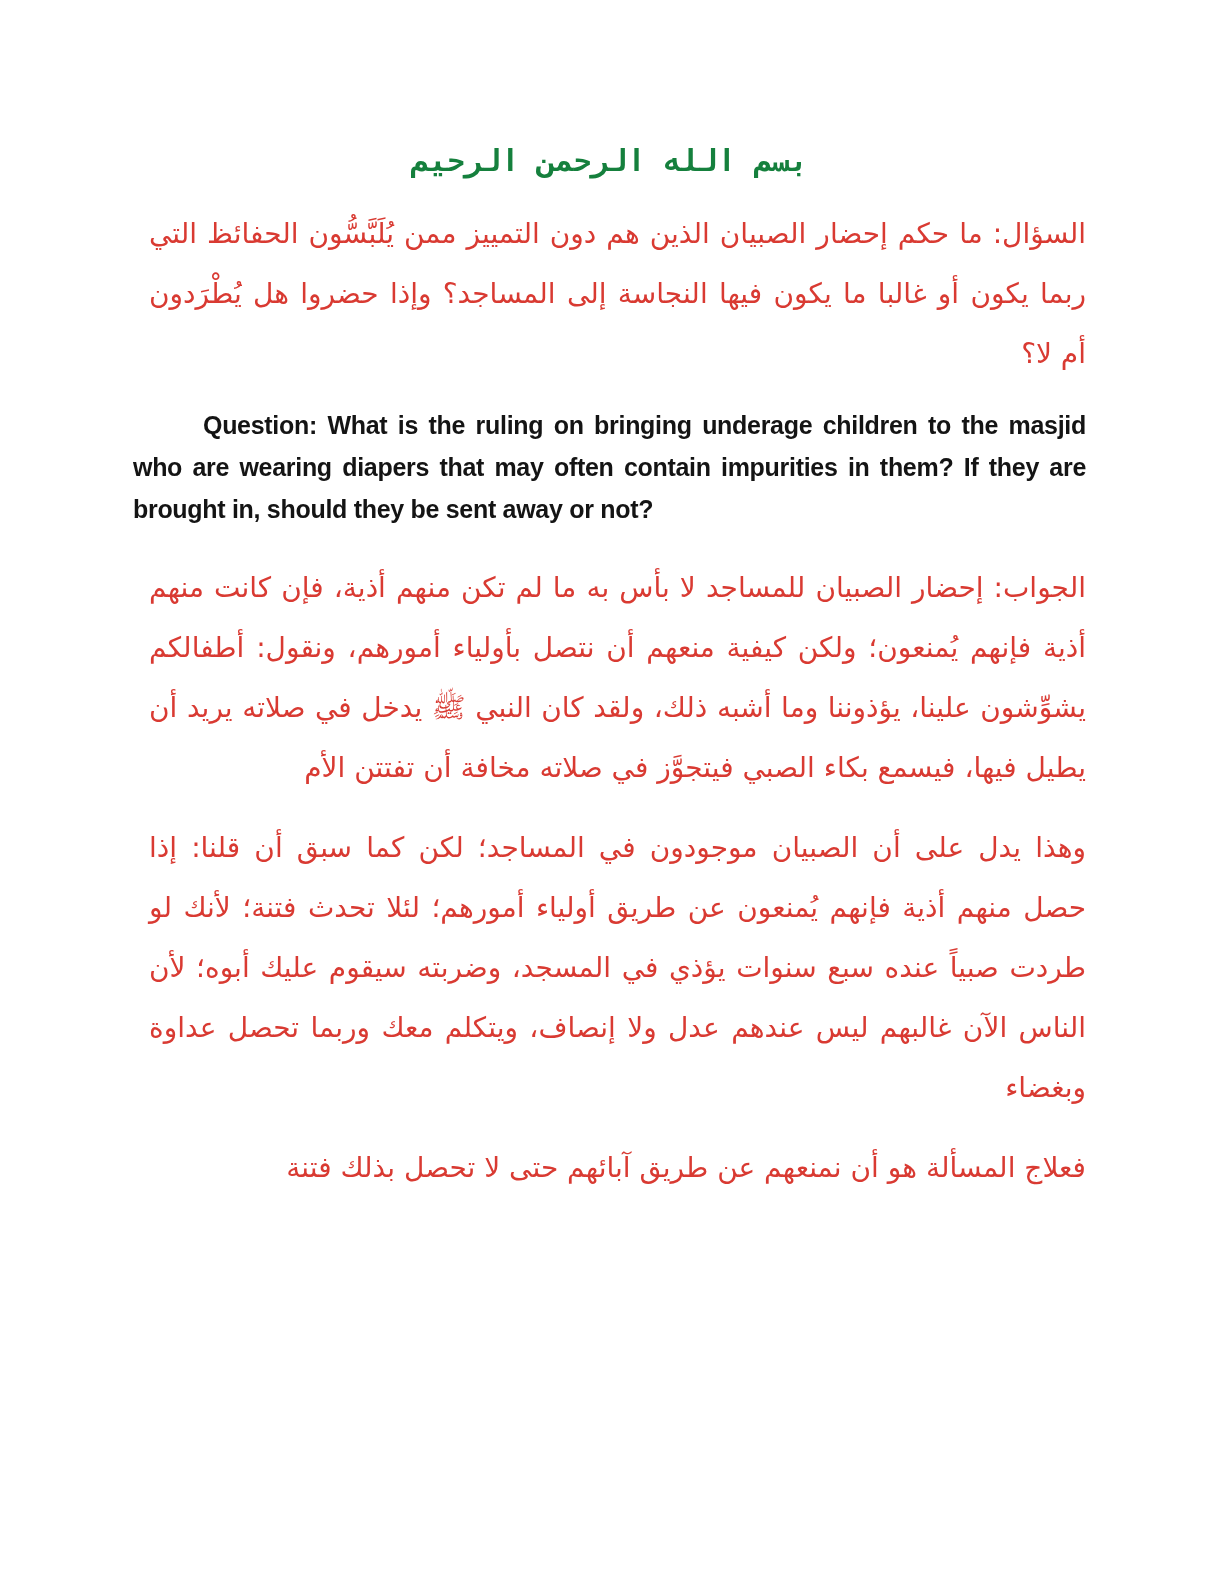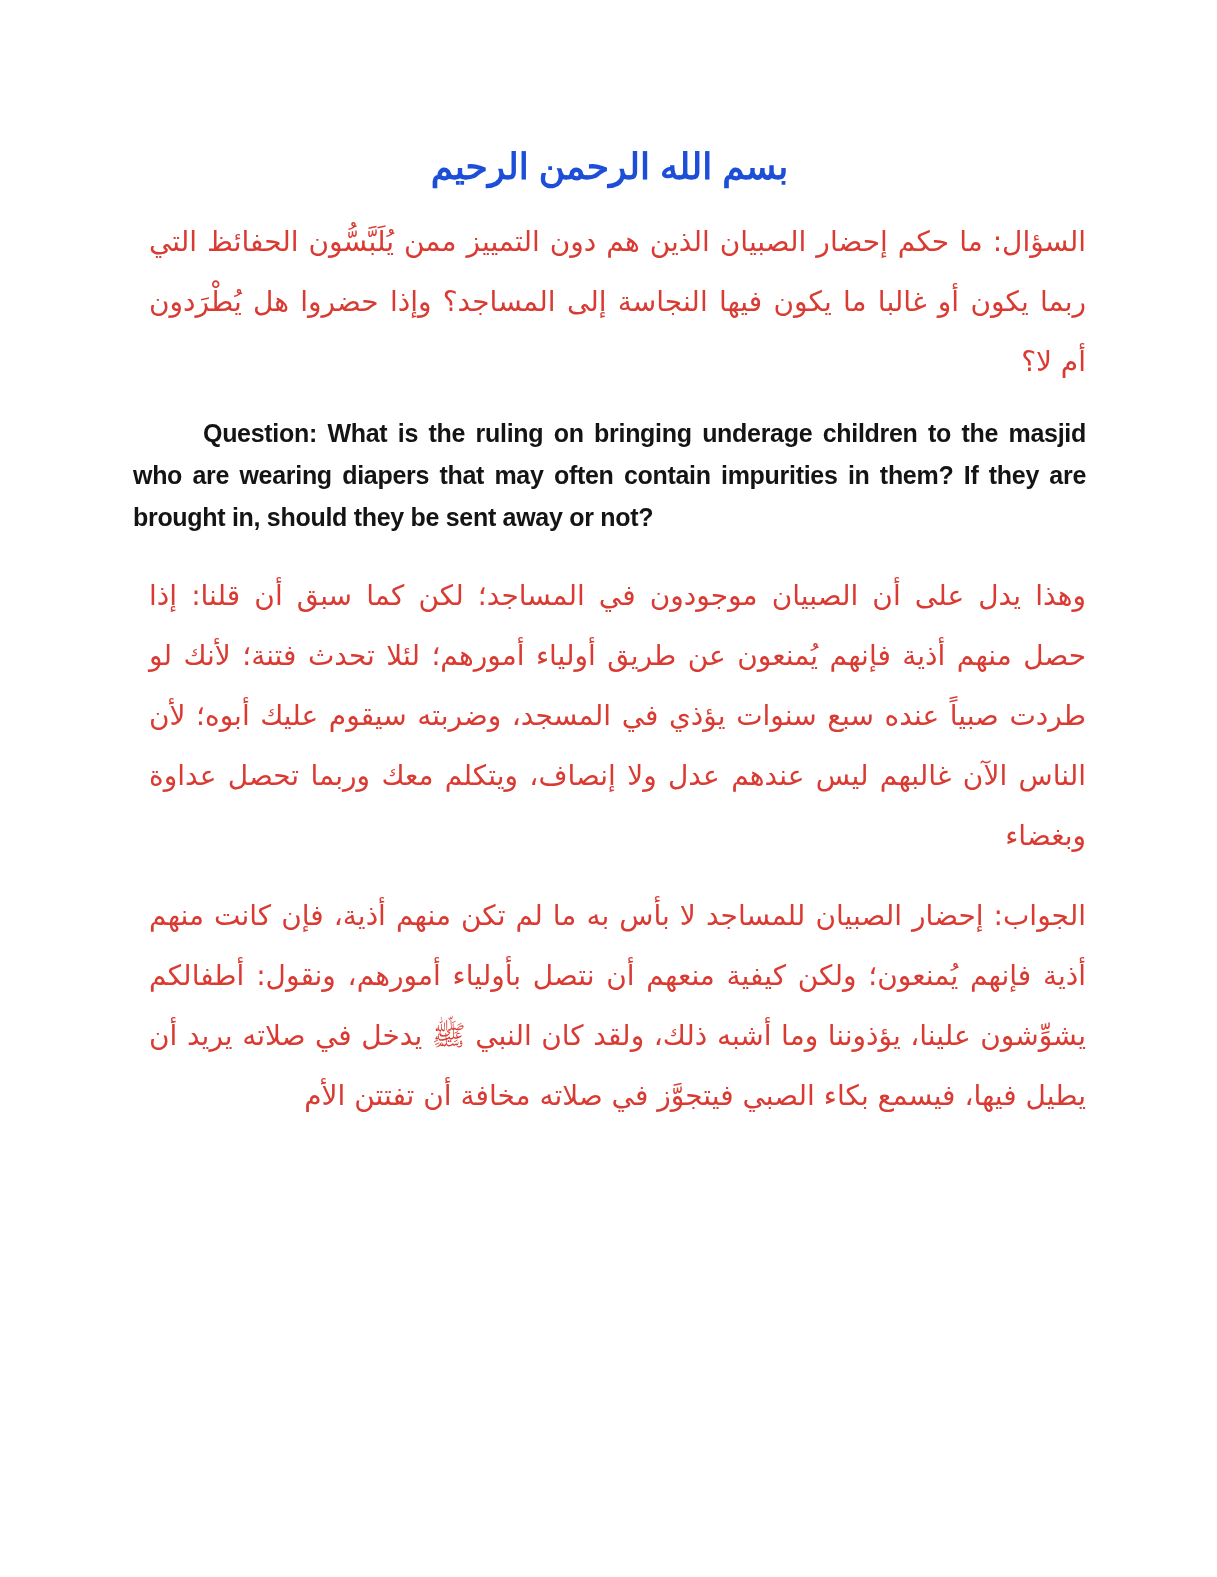--- a/index.html
+++ b/index.html
@@ -15,25 +15,25 @@
     background: #ffffff;
     box-sizing: border-box;
     padding: 142px 131px 0 133px;
     font-family: "Liberation Sans", "DejaVu Sans", sans-serif;
     color: #141414;
     overflow: hidden;
   }
   .basmala {
     text-align: center;
     direction: rtl;
-    font-family: Liberation Sans, sans-serif;
+    font-family: Liberation Mono, monospace;
     font-weight: bold;
-    font-size: 36px;
+    font-size: 30px;
     line-height: 1.4;
-    color: #1d4ed8;
+    color: #15803d;
     margin: 0 0 20px 0;
   }
   .doc-title {
     text-align: center;
     font-weight: bold;
     font-size: 26px;
     letter-spacing: -0.3px;
     line-height: 1.3;
     margin: 0 0 24px 0;
     color: #141414;
@@ -82,18 +82,19 @@
 <div class="page">
 
   <div class="basmala">بسم الله الرحمن الرحيم</div>
 
 
 
   <div class="ar-para">السؤال: ما حكم إحضار الصبيان الذين هم دون التمييز ممن يُلَبَّسُّون الحفائظ التي ربما يكون أو غالبا ما يكون فيها النجاسة إلى المساجد؟ وإذا حضروا هل يُطْرَدون أم لا؟</div>
 
   <div class="en-para">Question: What is the ruling on bringing underage children to the masjid who are wearing diapers that may often contain impurities in them? If they are brought in, should they be sent away or not?</div>
 
+  <div class="ar-para">الجواب: إحضار الصبيان للمساجد لا بأس به ما لم تكن منهم أذية، فإن كانت منهم أذية فإنهم يُمنعون؛ ولكن كيفية منعهم أن نتصل بأولياء أمورهم، ونقول: أطفالكم يشوِّشون علينا، يؤذوننا وما أشبه ذلك، ولقد كان النبي ﷺ يدخل في صلاته يريد أن يطيل فيها، فيسمع بكاء الصبي فيتجوَّز في صلاته مخافة أن تفتتن الأم</div>
+
   <div class="ar-para">وهذا يدل على أن الصبيان موجودون في المساجد؛ لكن كما سبق أن قلنا: إذا حصل منهم أذية فإنهم يُمنعون عن طريق أولياء أمورهم؛ لئلا تحدث فتنة؛ لأنك لو طردت صبياً عنده سبع سنوات يؤذي في المسجد، وضربته سيقوم عليك أبوه؛ لأن الناس الآن غالبهم ليس عندهم عدل ولا إنصاف، ويتكلم معك وربما تحصل عداوة وبغضاء</div>
 
-  <div class="ar-para">الجواب: إحضار الصبيان للمساجد لا بأس به ما لم تكن منهم أذية، فإن كانت منهم أذية فإنهم يُمنعون؛ ولكن كيفية منعهم أن نتصل بأولياء أمورهم، ونقول: أطفالكم يشوِّشون علينا، يؤذوننا وما أشبه ذلك، ولقد كان النبي ﷺ يدخل في صلاته يريد أن يطيل فيها، فيسمع بكاء الصبي فيتجوَّز في صلاته مخافة أن تفتتن الأم</div>
-
+  <div class="ar-para">فعلاج المسألة هو أن نمنعهم عن طريق آبائهم حتى لا تحصل بذلك فتنة</div>
 
 </div>
 
 </body></html>

